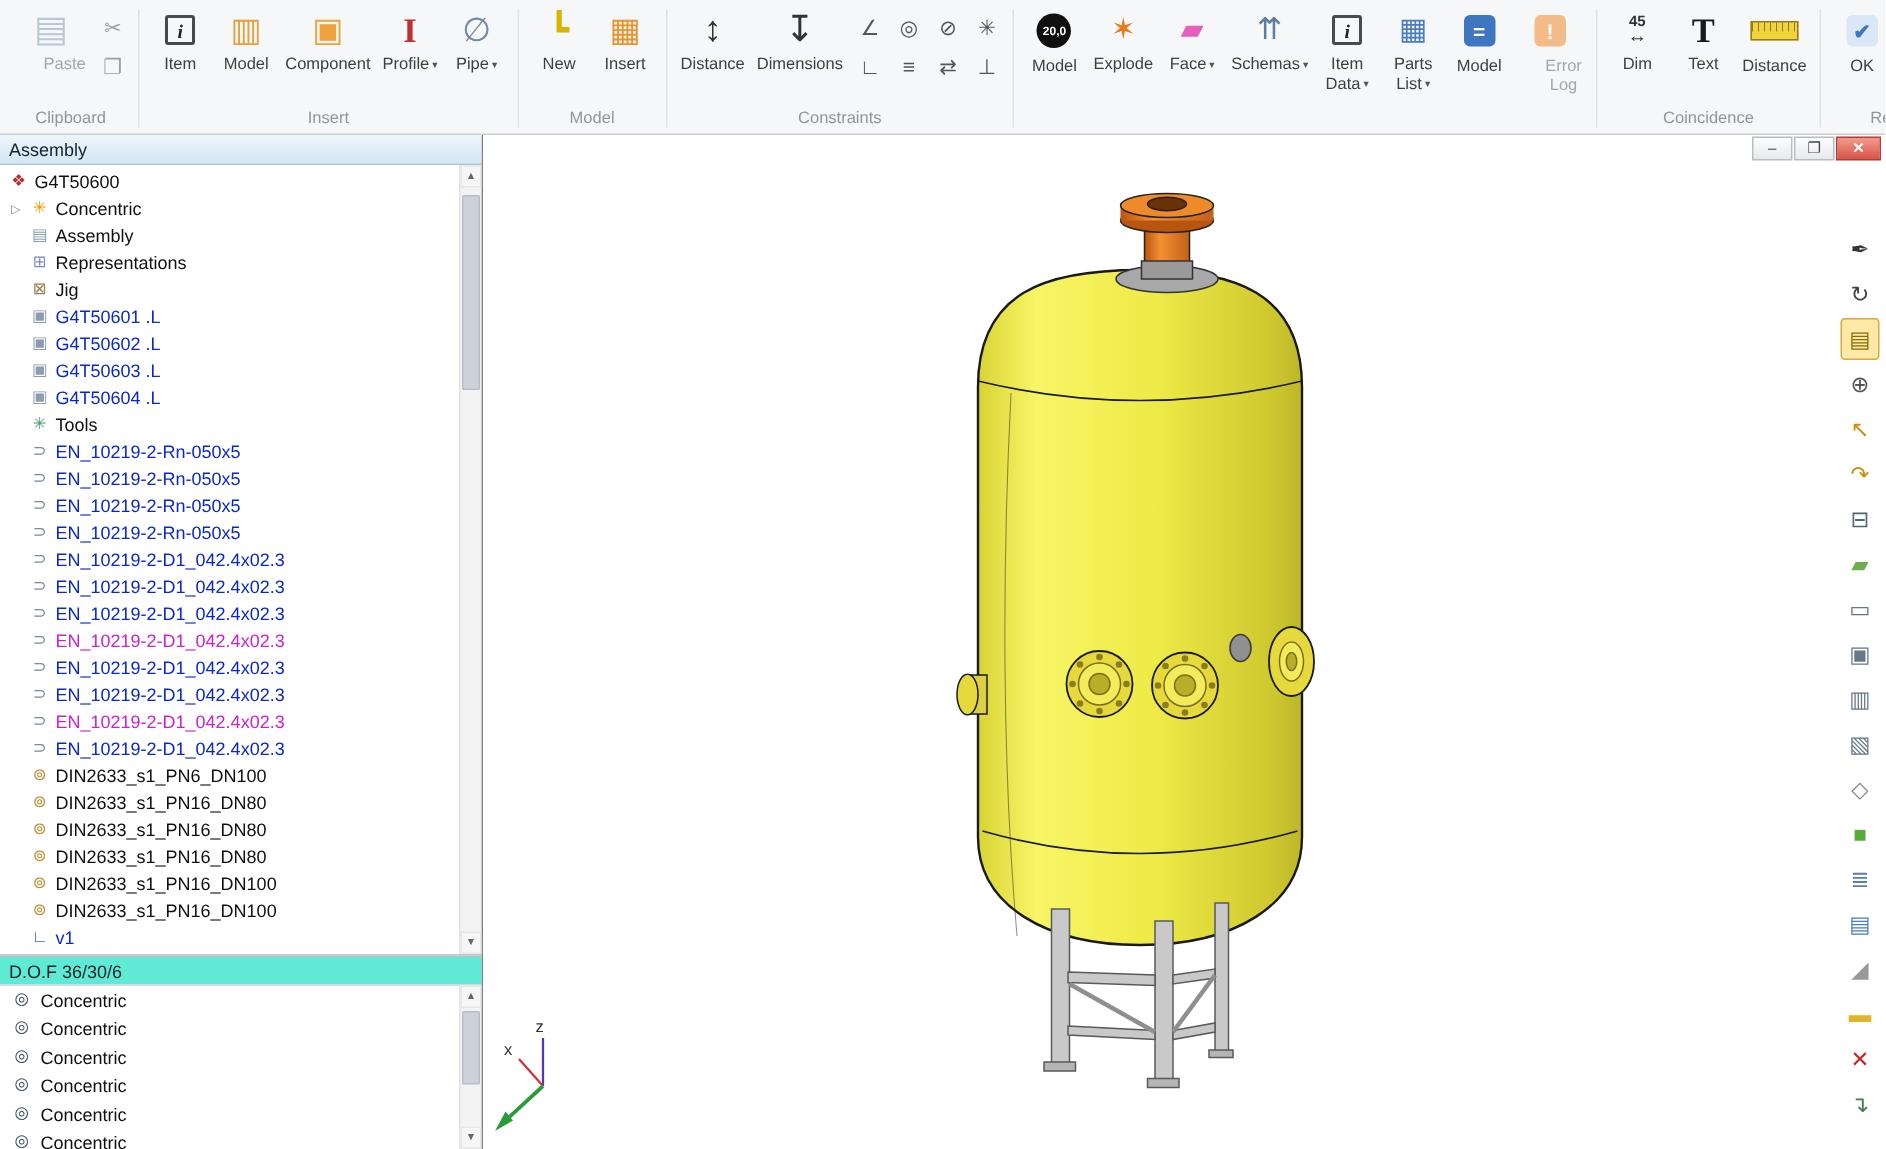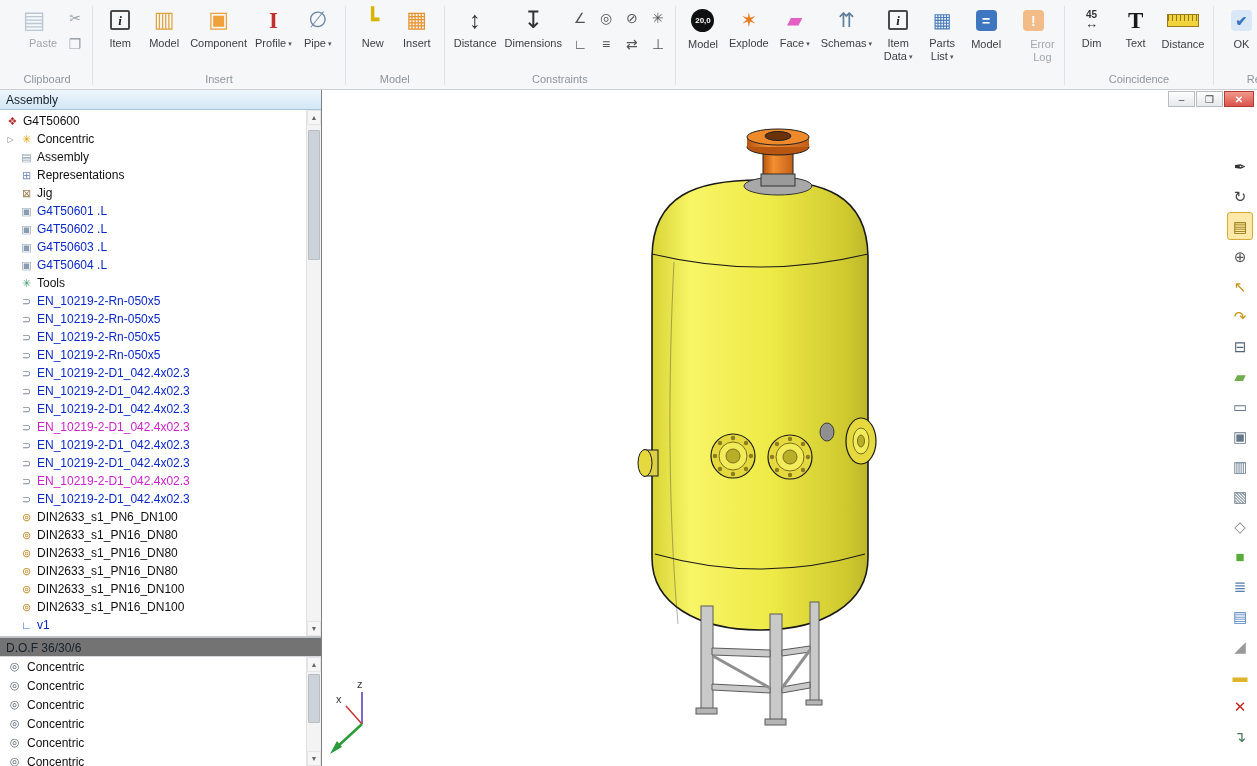--- a/index.html
+++ b/index.html
@@ -44,21 +44,21 @@
   .left-panel { position:absolute; top:90px; left:0; width:322px; bottom:0; background:#fff;
                 border-right:1px solid #7f7f7f; display:flex; flex-direction:column; }
   .panel-header { height:20px; flex:none; background:linear-gradient(#eef6fc,#d3e7f5);
                   border-bottom:1px solid #aac4d8; font-size:12px; color:#15202b; padding:3px 6px; }
   .tree-wrap { height:527px; flex:none; position:relative; border-bottom:1px solid #c8c8c8; overflow:hidden; }
   .tree { position:absolute; top:0; left:0; right:15px; bottom:0; overflow:hidden; padding-top:2px; }
   .trow { height:18px; display:flex; align-items:center; font-size:12px; padding-left:5px; gap:3px; white-space:nowrap; }
   .tarr { width:11px; font-size:8px; color:#808890; text-align:center; flex:none; }
   .ticn { width:15px; font-size:11px; text-align:center; flex:none; line-height:1; }
   .tlbl { color:#101010; }
-  .dof-header { height:20px; flex:none; background:#737373; border-top:1px solid #b9bfc6; border-bottom:1px solid #d5d9dd;
+  .dof-header { height:20px; flex:none; background:#5eead4; border-top:1px solid #b9bfc6; border-bottom:1px solid #d5d9dd;
                 font-size:12px; color:#15202b; padding:3px 6px; }
   .dof-wrap { flex:1; position:relative; overflow:hidden; }
   #dof-list { position:absolute; top:0; left:0; right:15px; bottom:0; overflow:hidden; }
   .drow { height:19px; display:flex; align-items:center; padding-left:7px; gap:5px; font-size:12px; }
 
   .vscroll { position:absolute; top:0; right:0; bottom:0; width:15px; background:#f3f3f3;
              border-left:1px solid #e2e2e2; display:flex; flex-direction:column; }
   .sbtn { height:15px; flex:none; display:flex; align-items:center; justify-content:center;
           font-size:7px; color:#666; background:#f6f6f6; border:1px solid #e6e6e6; }
   .strack { flex:1; position:relative; }

